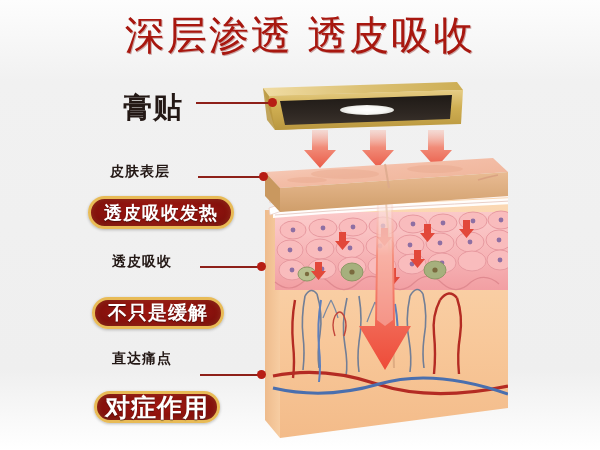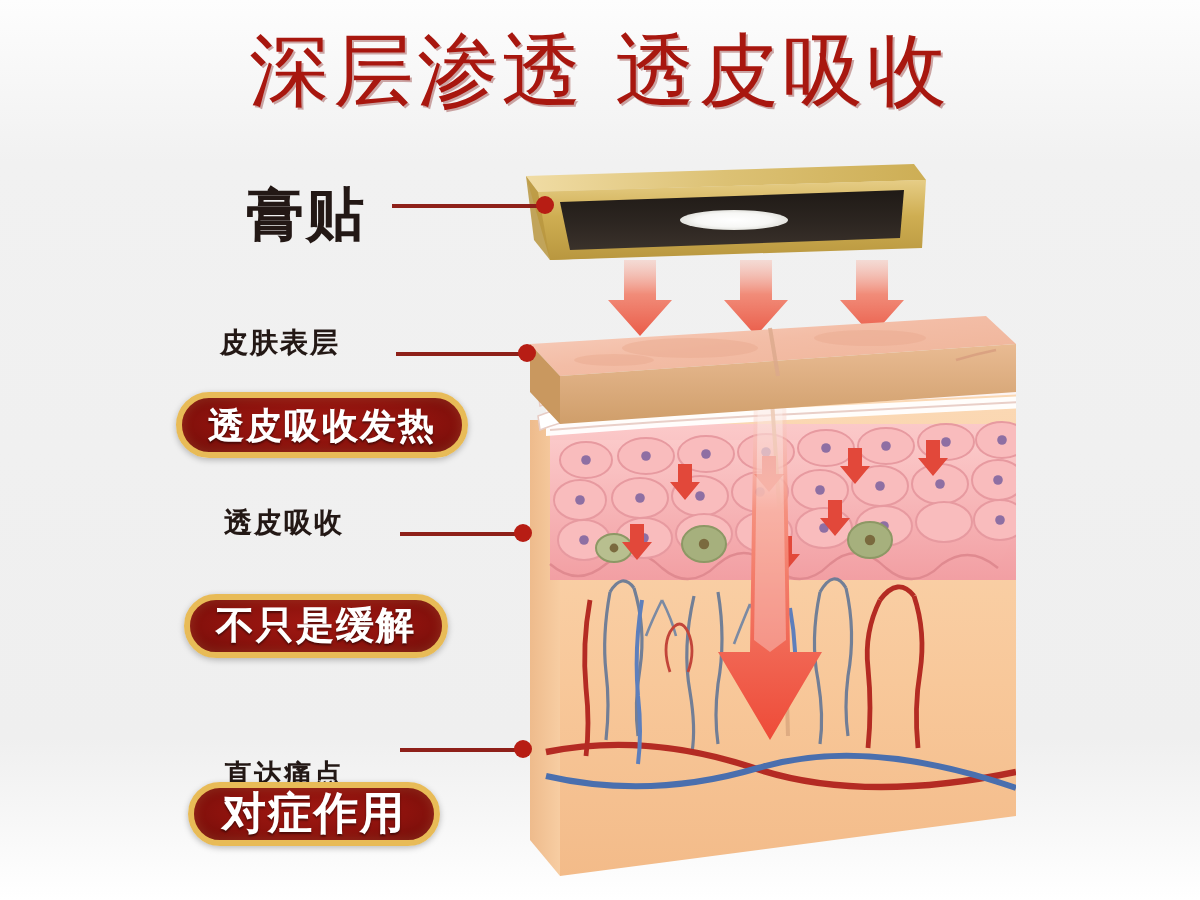--- a/index.html
+++ b/index.html
@@ -323,21 +323,21 @@
 
   <div class="leader" style="left:200px;top:374px;width:62px;"></div>
   <div class="leaderDot" style="left:257px;top:370px;"></div>
 
   <div class="calloutLabel" style="left:123px;top:88px;font-size:29px;">膏贴</div>
 
   <div class="calloutLabel" style="left:110px;top:163px;">皮肤表层</div>
 
   <div class="calloutLabel" style="left:112px;top:253px;">透皮吸收</div>
 
-  <div class="calloutLabel" style="left:112px;top:379px;">直达痛点</div>
+  <div class="calloutLabel" style="left:112px;top:350px;">直达痛点</div>
 
   <div class="badge" style="left:88px;top:196px;width:146px;height:33px;font-size:18px;text-align:right;">透皮吸收发热</div>
 
   <div class="badge" style="left:92px;top:285px;width:132px;height:32px;font-size:19px;margin-top:12px;">不只是缓解</div>
 
-  <div class="badge" style="left:94px;top:391px;width:126px;height:32px;font-size:22px;">对症作用</div>
+  <div class="badge" style="left:94px;top:391px;width:126px;height:32px;font-size:25px;">对症作用</div>
 
 </div>
 
 </body></html>

